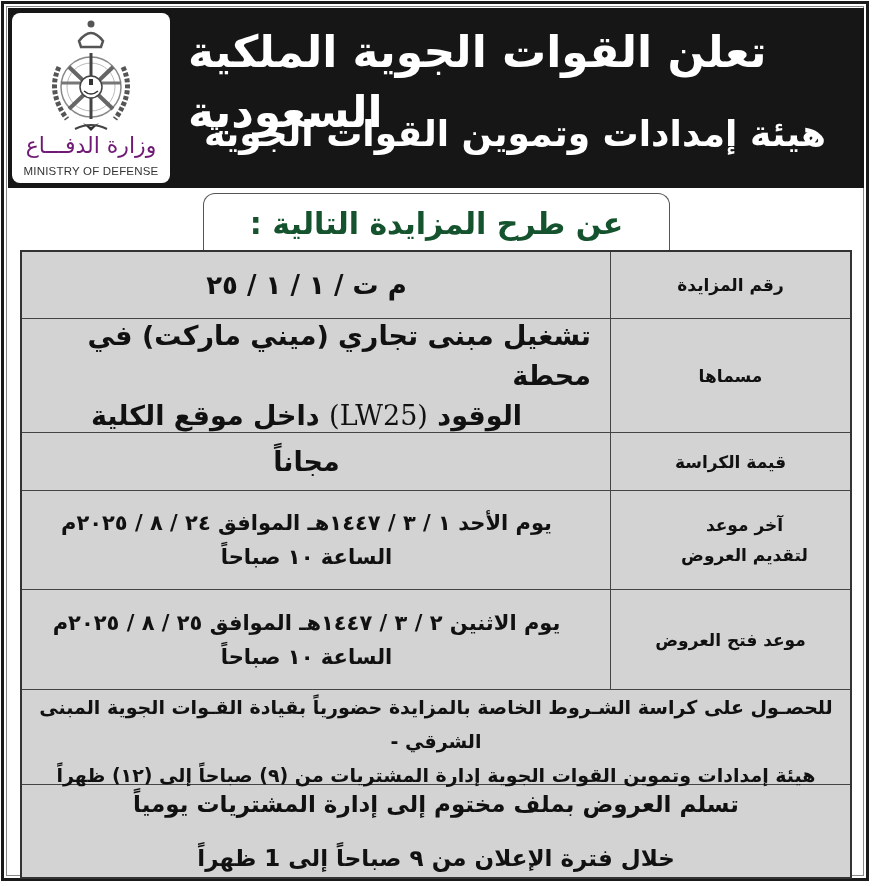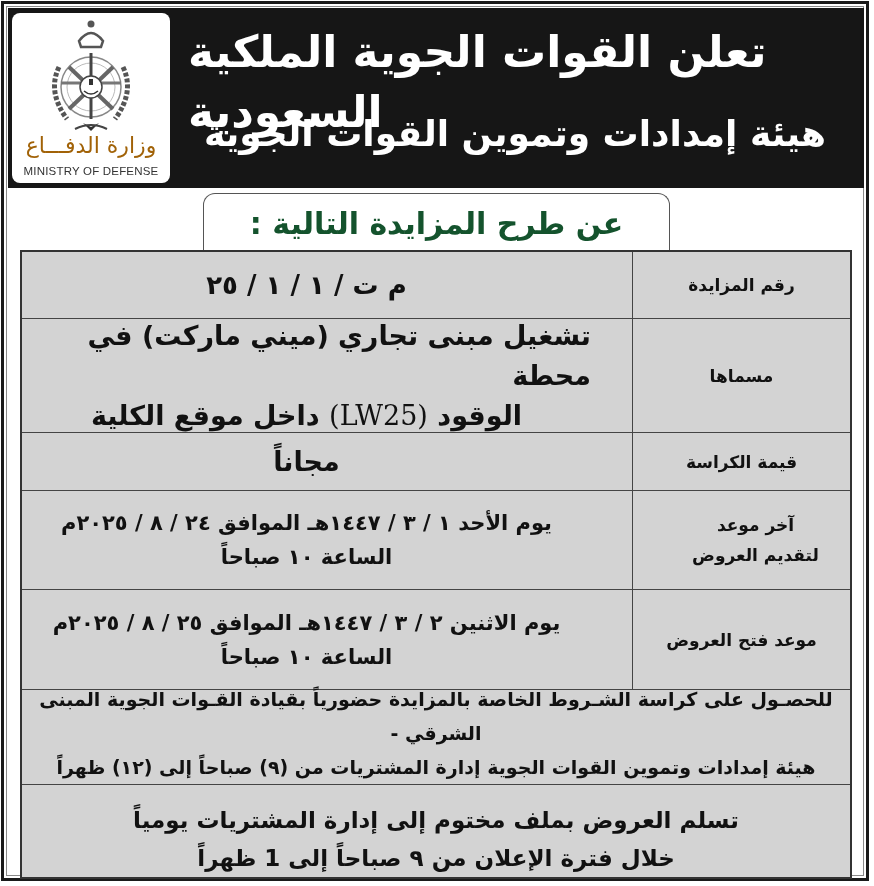--- a/index.html
+++ b/index.html
@@ -2,35 +2,35 @@
 <html><head>
   <meta charset="utf-8">
   <style>
     html, body { margin: 0; padding: 0; background: #ffffff; }
     body { width: 874px; height: 886px; position: relative; overflow: hidden; font-family: "DejaVu Sans", sans-serif; }
     .frame-outer { position: absolute; left: 1px; top: 1px; width: 868px; height: 880px; border: 3px solid #1a1a1a; box-sizing: border-box; }
     .frame-inner { position: absolute; left: 6px; top: 6px; width: 858px; height: 870px; border: 1px solid #8a8a8a; box-sizing: border-box; }
     .header { position: absolute; left: 8px; top: 8px; width: 856px; height: 180px; background: #161616; }
     .logo-box { position: absolute; left: 4px; top: 5px; width: 158px; height: 170px; background: #ffffff; border-radius: 8px; }
     .logo-emblem { position: absolute; left: 27px; top: 4px; width: 104px; height: 122px; }
-    .logo-ar { position: absolute; left: 0; right: 0; top: 120px; text-align: center; font-family: "DejaVu Sans", sans-serif; font-size: 22px; color: #a16207; direction: rtl; letter-spacing: 1px; }
+    .logo-ar { position: absolute; left: 0; right: 0; top: 120px; text-align: center; font-family: "DejaVu Sans", sans-serif; font-size: 22px; color: #701a75; direction: rtl; letter-spacing: 1px; }
     .logo-en { position: absolute; left: 0; right: 0; top: 152px; text-align: center; font-family: "Liberation Sans", sans-serif; font-size: 11.5px; color: #333; letter-spacing: 0.2px; }
     .title-1 { position: absolute; left: 180px; right: 22px; top: 14px; text-align: left; direction: rtl; color: #ffffff; font-family: "DejaVu Sans", sans-serif; font-weight: bold; font-size: 44px; line-height: 60px; }
     .title-2 { position: absolute; left: 180px; right: 22px; top: 98px; text-align: center; direction: rtl; color: #ffffff; font-family: "DejaVu Sans", sans-serif; font-weight: bold; font-size: 36px; line-height: 56px; }
     .tab { position: absolute; left: 203px; top: 193px; width: 467px; height: 58px; border: 1.5px solid #555; border-bottom: none; border-radius: 12px 12px 0 0; background: #fff; box-sizing: border-box; text-align: center; direction: rtl; font-family: "DejaVu Sans", sans-serif; font-weight: bold; font-size: 30px; line-height: 60px; color: #14532d; }
     .table { position: absolute; left: 20px; top: 250px; width: 832px; height: 629px; background: #d3d3d3; border: 2px solid #333; box-sizing: border-box; }
     .row { position: absolute; left: 0; right: 0; border-bottom: 1.5px solid #444; box-sizing: border-box; }
     .row.last { border-bottom: none; }
-    .cell-label { position: absolute; right: 0; top: 0; bottom: 0; width: 218px; border-left: 1.5px solid #444; box-sizing: border-box; display: flex; align-items: center; justify-content: center; text-align: center; direction: rtl; font-family: "DejaVu Sans", sans-serif; font-weight: bold; font-size: 17px; line-height: 30px; color: #111; }
+    .cell-label { position: absolute; right: 0; top: 0; bottom: 0; width: 240px; border-left: 1.5px solid #444; box-sizing: border-box; display: flex; align-items: center; justify-content: center; text-align: center; direction: rtl; font-family: "DejaVu Sans", sans-serif; font-weight: bold; font-size: 17px; line-height: 30px; color: #111; }
     .cell-value { position: absolute; left: 0; top: 0; bottom: 0; right: 259px; display: flex; flex-direction: column; align-items: center; justify-content: center; text-align: right; direction: rtl; font-family: "DejaVu Sans", sans-serif; font-weight: bold; color: #111; }
     .v-big { font-size: 27px; line-height: 40px; }
     .v-med { font-size: 21px; line-height: 34px; }
     .v-num { font-size: 26px; line-height: 40px; }
     .latin { font-family: "DejaVu Serif", serif; font-weight: normal; }
-    .full { position: absolute; left: 0; right: 0; top: 0; bottom: 0; display: flex; flex-direction: column; align-items: center; justify-content: flex-end; text-align: center; direction: rtl; font-family: "DejaVu Sans", sans-serif; font-weight: bold; color: #111; }
+    .full { position: absolute; left: 0; right: 0; top: 0; bottom: 0; display: flex; flex-direction: column; align-items: center; justify-content: space-between; text-align: center; direction: rtl; font-family: "DejaVu Sans", sans-serif; font-weight: bold; color: #111; }
     .n-med { font-size: 19px; line-height: 34px; }
     .n-big { font-size: 23px; line-height: 38px; }
   </style>
 </head>
 <body>
 
 <div class="frame-outer"></div>
 <div class="frame-inner"></div>
 
 <div class="header">

